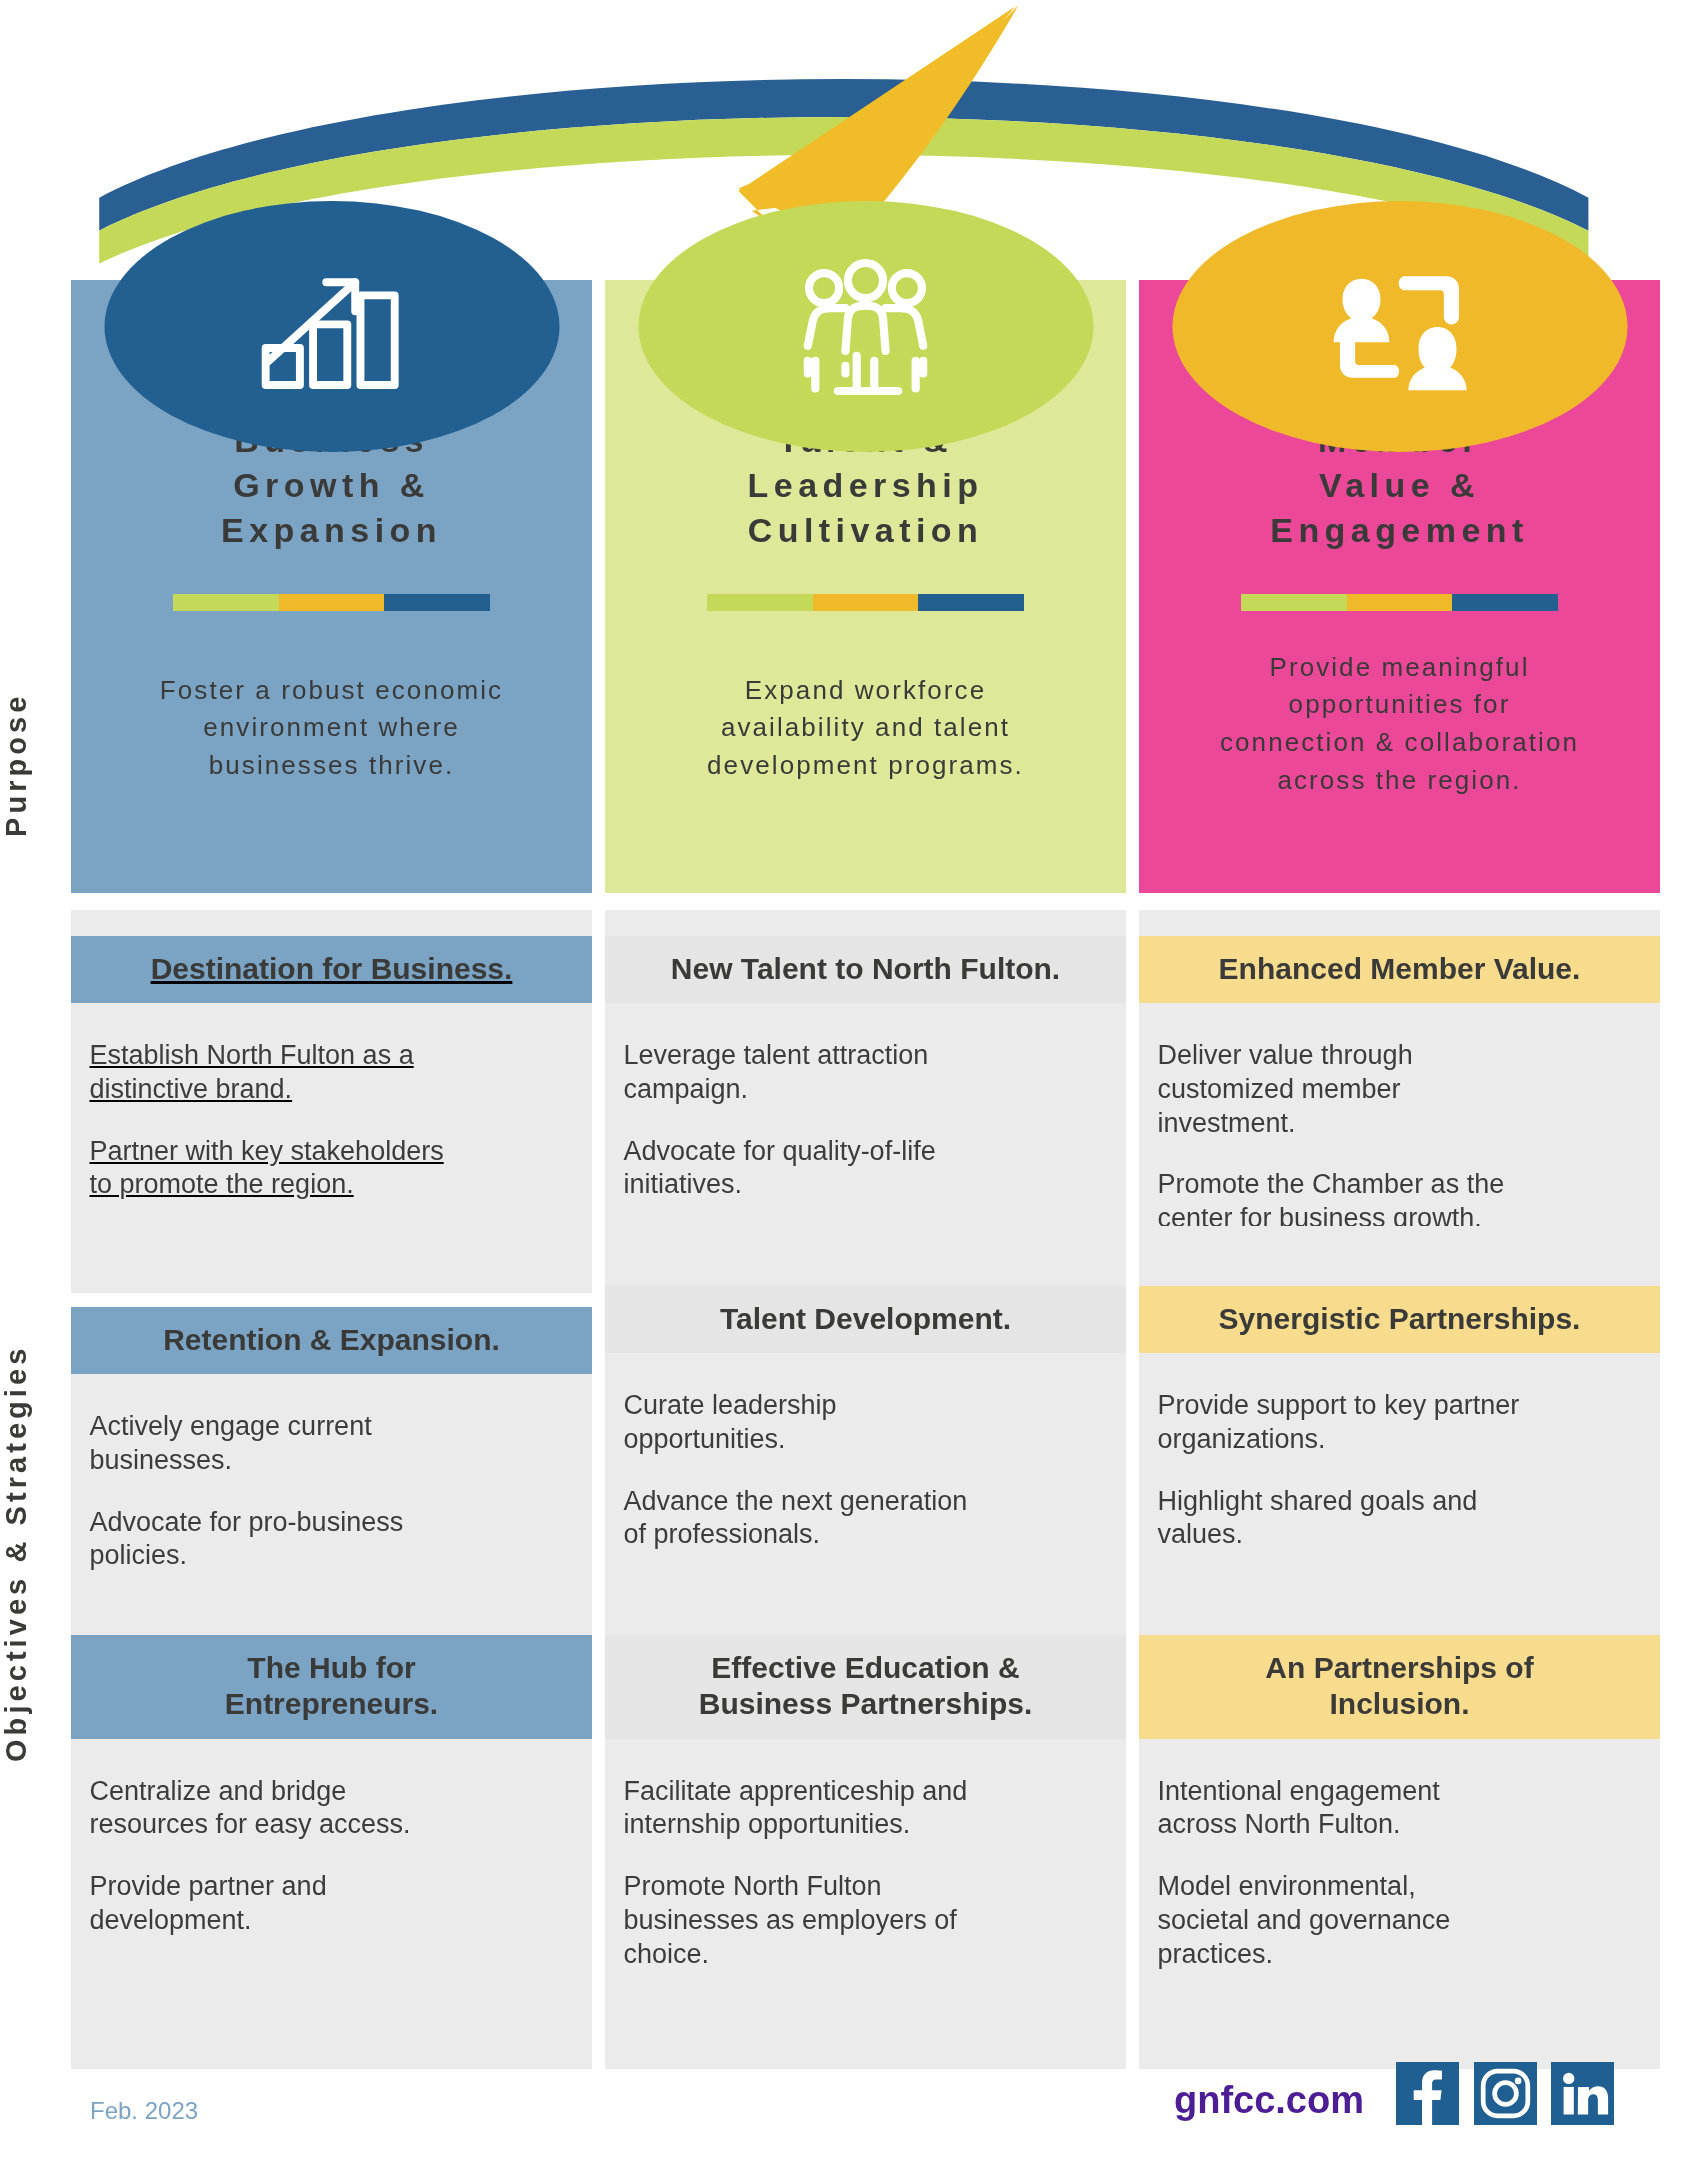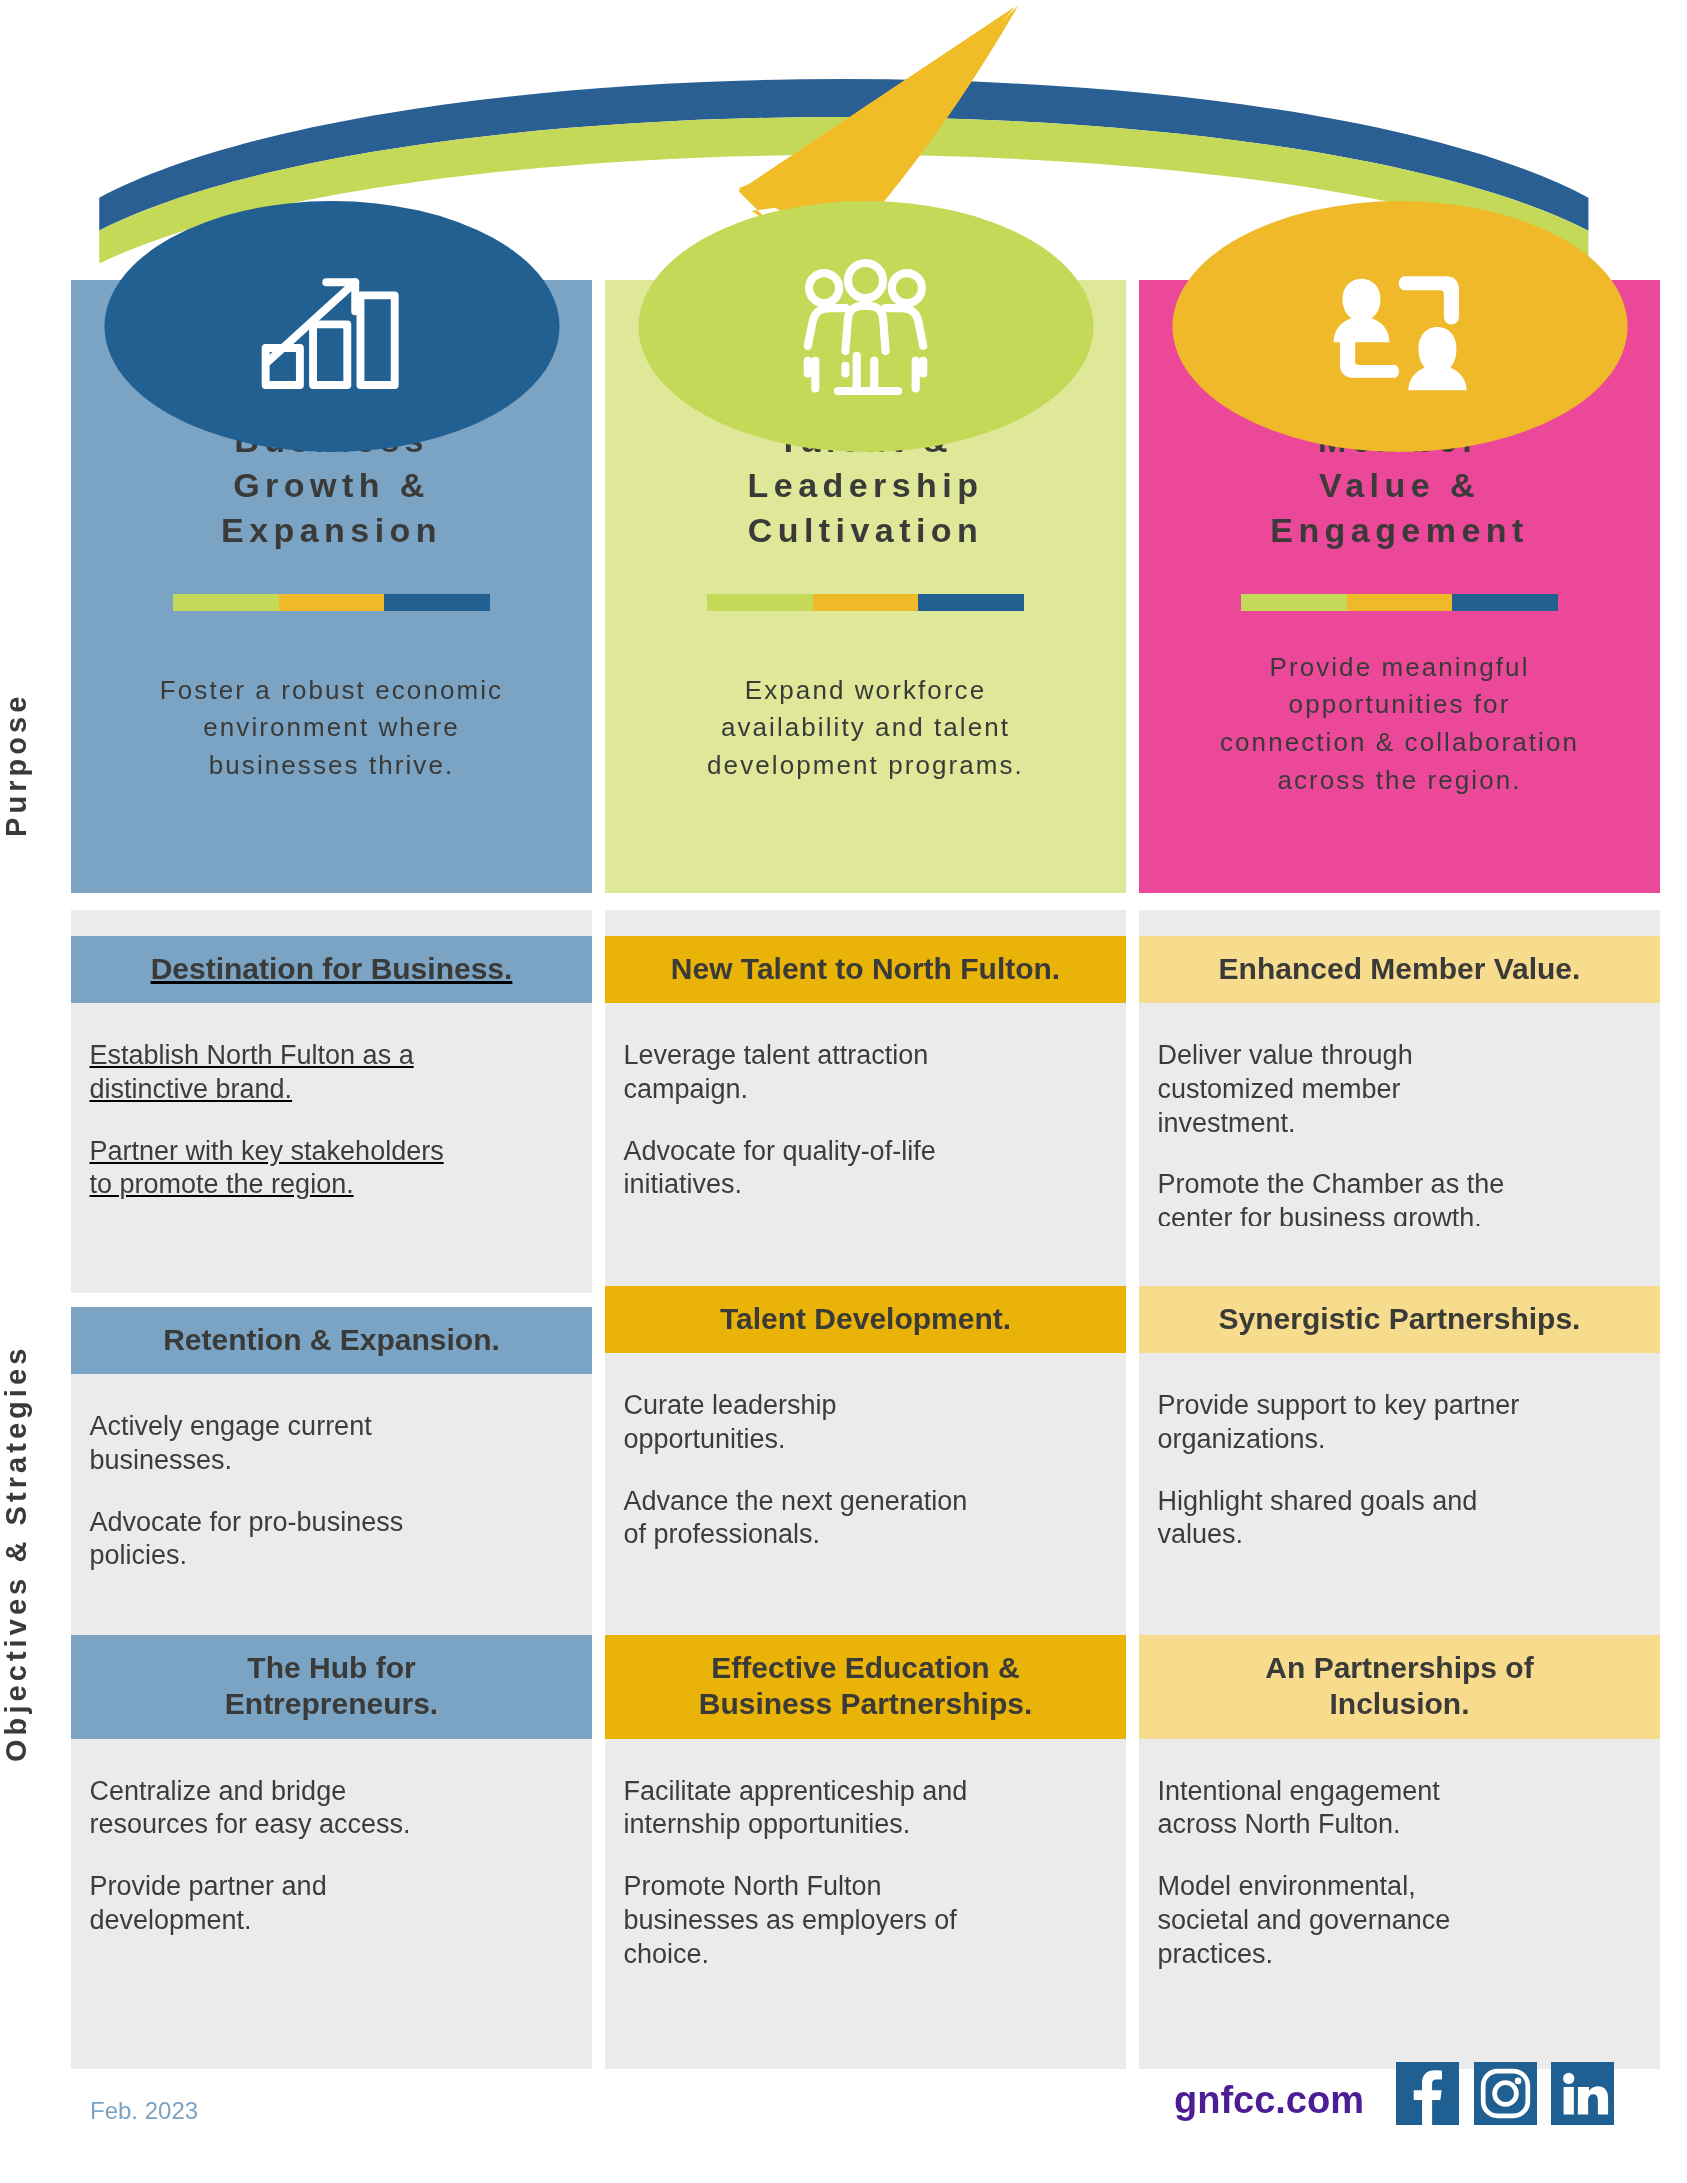--- a/index.html
+++ b/index.html
@@ -119,21 +119,21 @@
     width: 100%;
     text-align: center;
     font-weight: bold;
     font-size: 30px;
     line-height: 1.22;
     color: #3a3a38;
     padding: 14.5px 6.6px 16px 6.6px;
     white-space: pre-line;
   }
   .obj-head.h0 { background: #7ba3c4; }
-  .obj-head.h1 { background: #eab308; }
+  .obj-head.h1 { background: #e5e5e5; }
   .obj-head.h2 { background: #f8dc8d; }
   .obj-body {
     background: #ebebeb;
     width: 100%;
     padding: 36px 18.5px 29px 18.5px;
     text-align: left;
     font-size: 27px;
     line-height: 1.25;
     color: #3c3c3c;
   }

